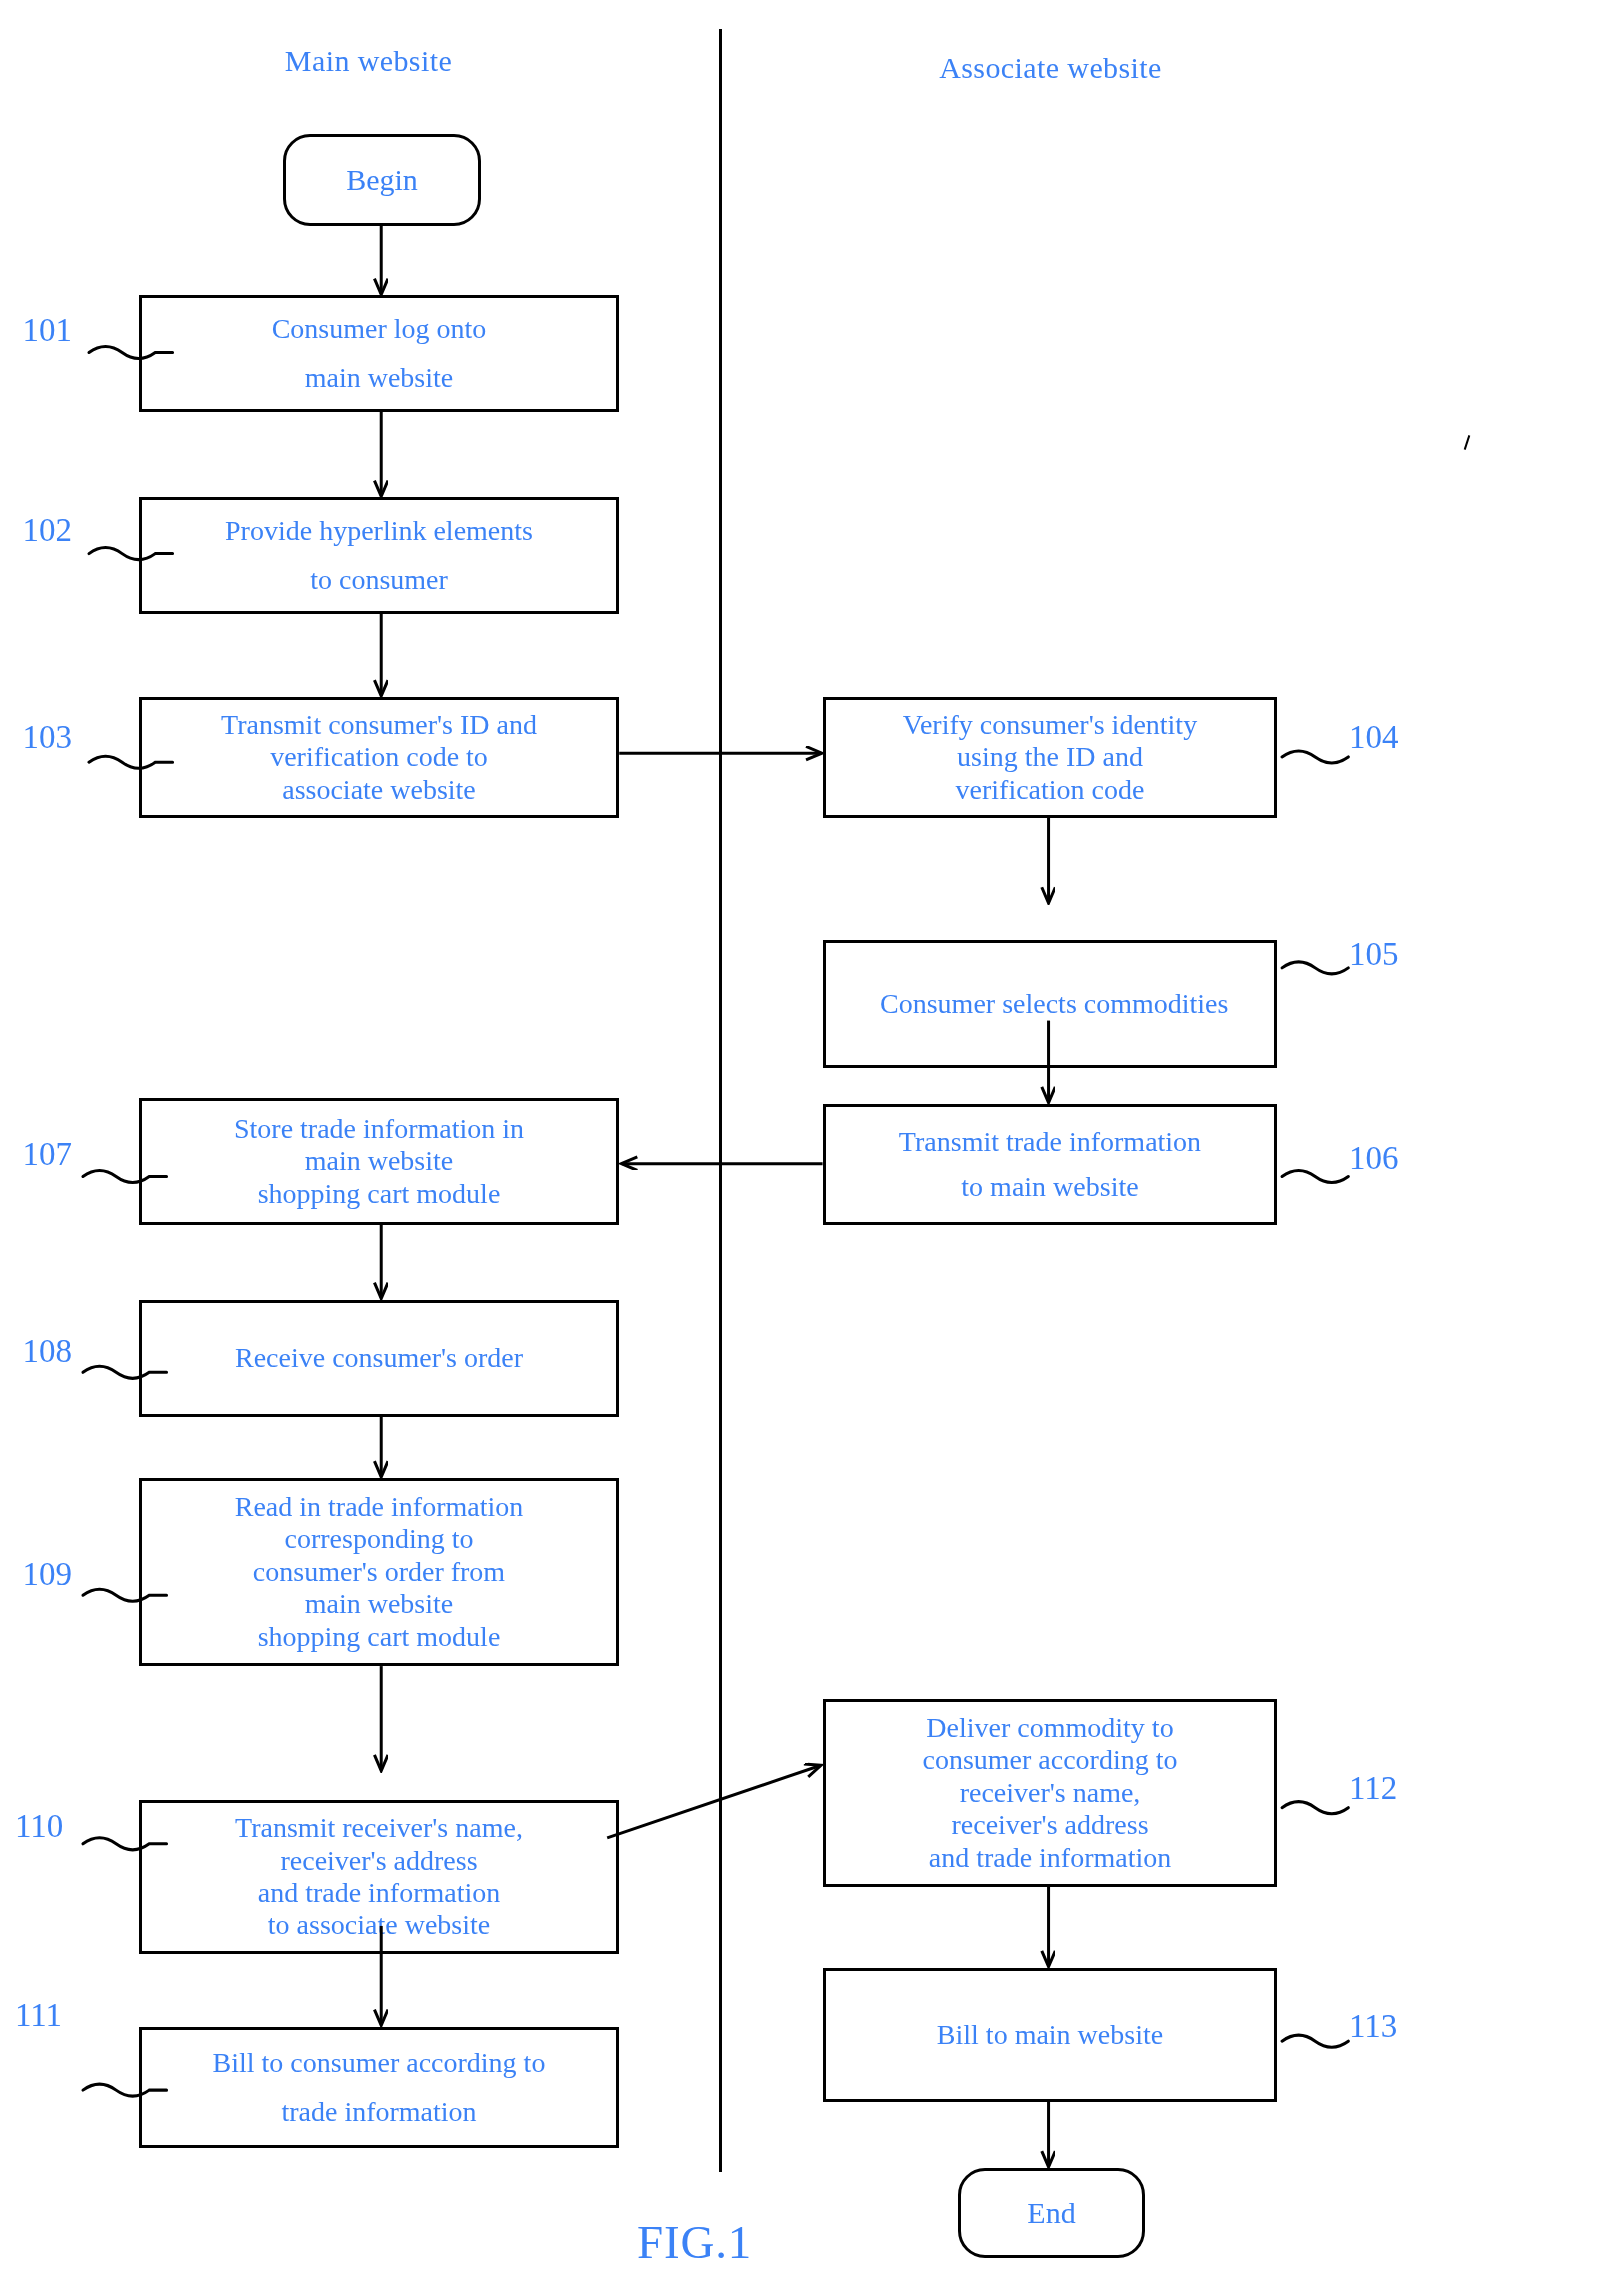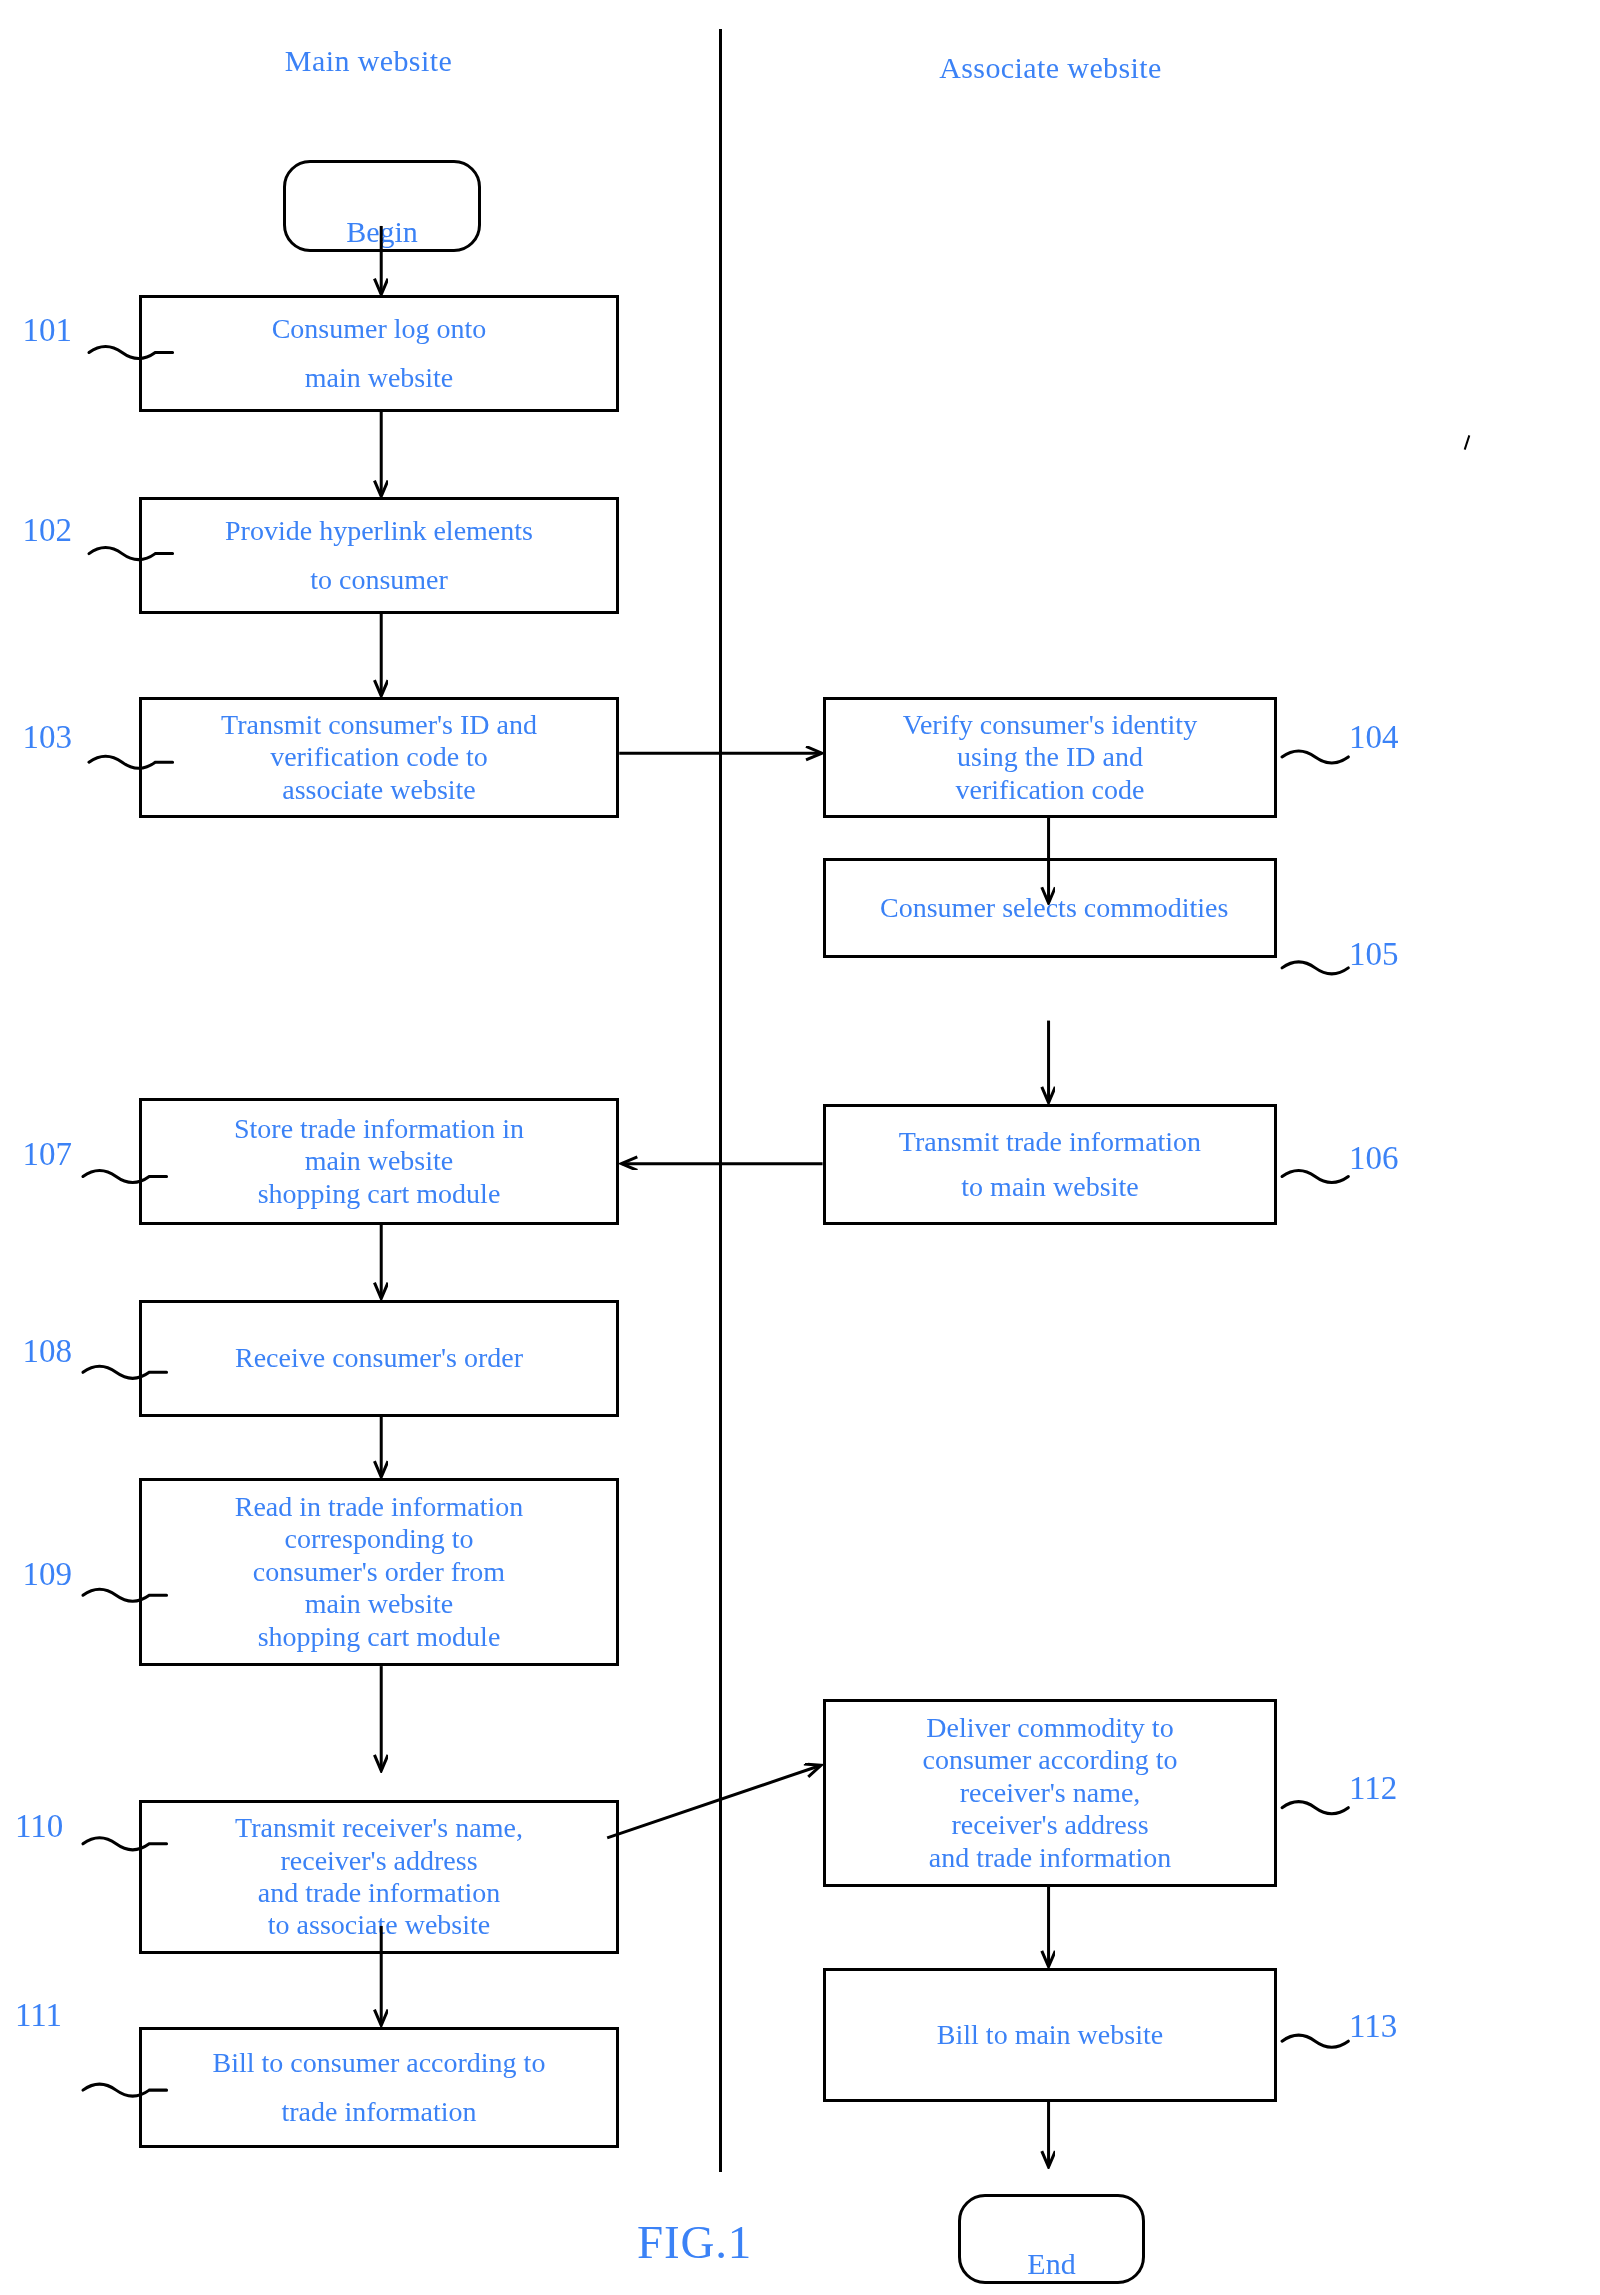--- a/index.html
+++ b/index.html
@@ -48,24 +48,23 @@
   .proc .lines div {
     white-space: nowrap;
   }
   .terminator {
     position: absolute;
     border: 3.8px solid #000000;
     border-radius: 27px;
     background: #ffffff;
     box-sizing: border-box;
     display: flex;
-    align-items: flex-end;
+    align-items: center;
     justify-content: center;
     font-size: 30px;
-    margin-top: 26px;
   }
   .ref {
     position: absolute;
     font-size: 33px;
     white-space: nowrap;
     letter-spacing: 0px;
   }
   .fig-caption {
     position: absolute;
     font-size: 47px;
@@ -132,21 +131,21 @@
 
   <div class="proc" style="left:823px; top:697px; width:454px; height:121px;">
     <div class="lines">
       <div>Verify consumer's identity</div>
       <div>using the ID and</div>
       <div>verification code</div>
     </div>
   </div>
   <div class="ref" style="left:1349px; top:719px;">104</div>
 
-  <div class="proc" style="left:823px; top:858px; width:454px; height:100px;padding-left:13px;">
+  <div class="proc" style="left:823px; top:940px; width:454px; height:128px;padding-left:13px;">
     <div class="lines">
       <div>Consumer selects commodities</div>
     </div>
   </div>
   <div class="ref" style="left:1349px; top:936px;">105</div>
 
   <div class="proc" style="left:823px; top:1104px; width:454px; height:121px;">
     <div class="lines">
       <div>Transmit trade information</div>
       <div style="height:12px"></div>

